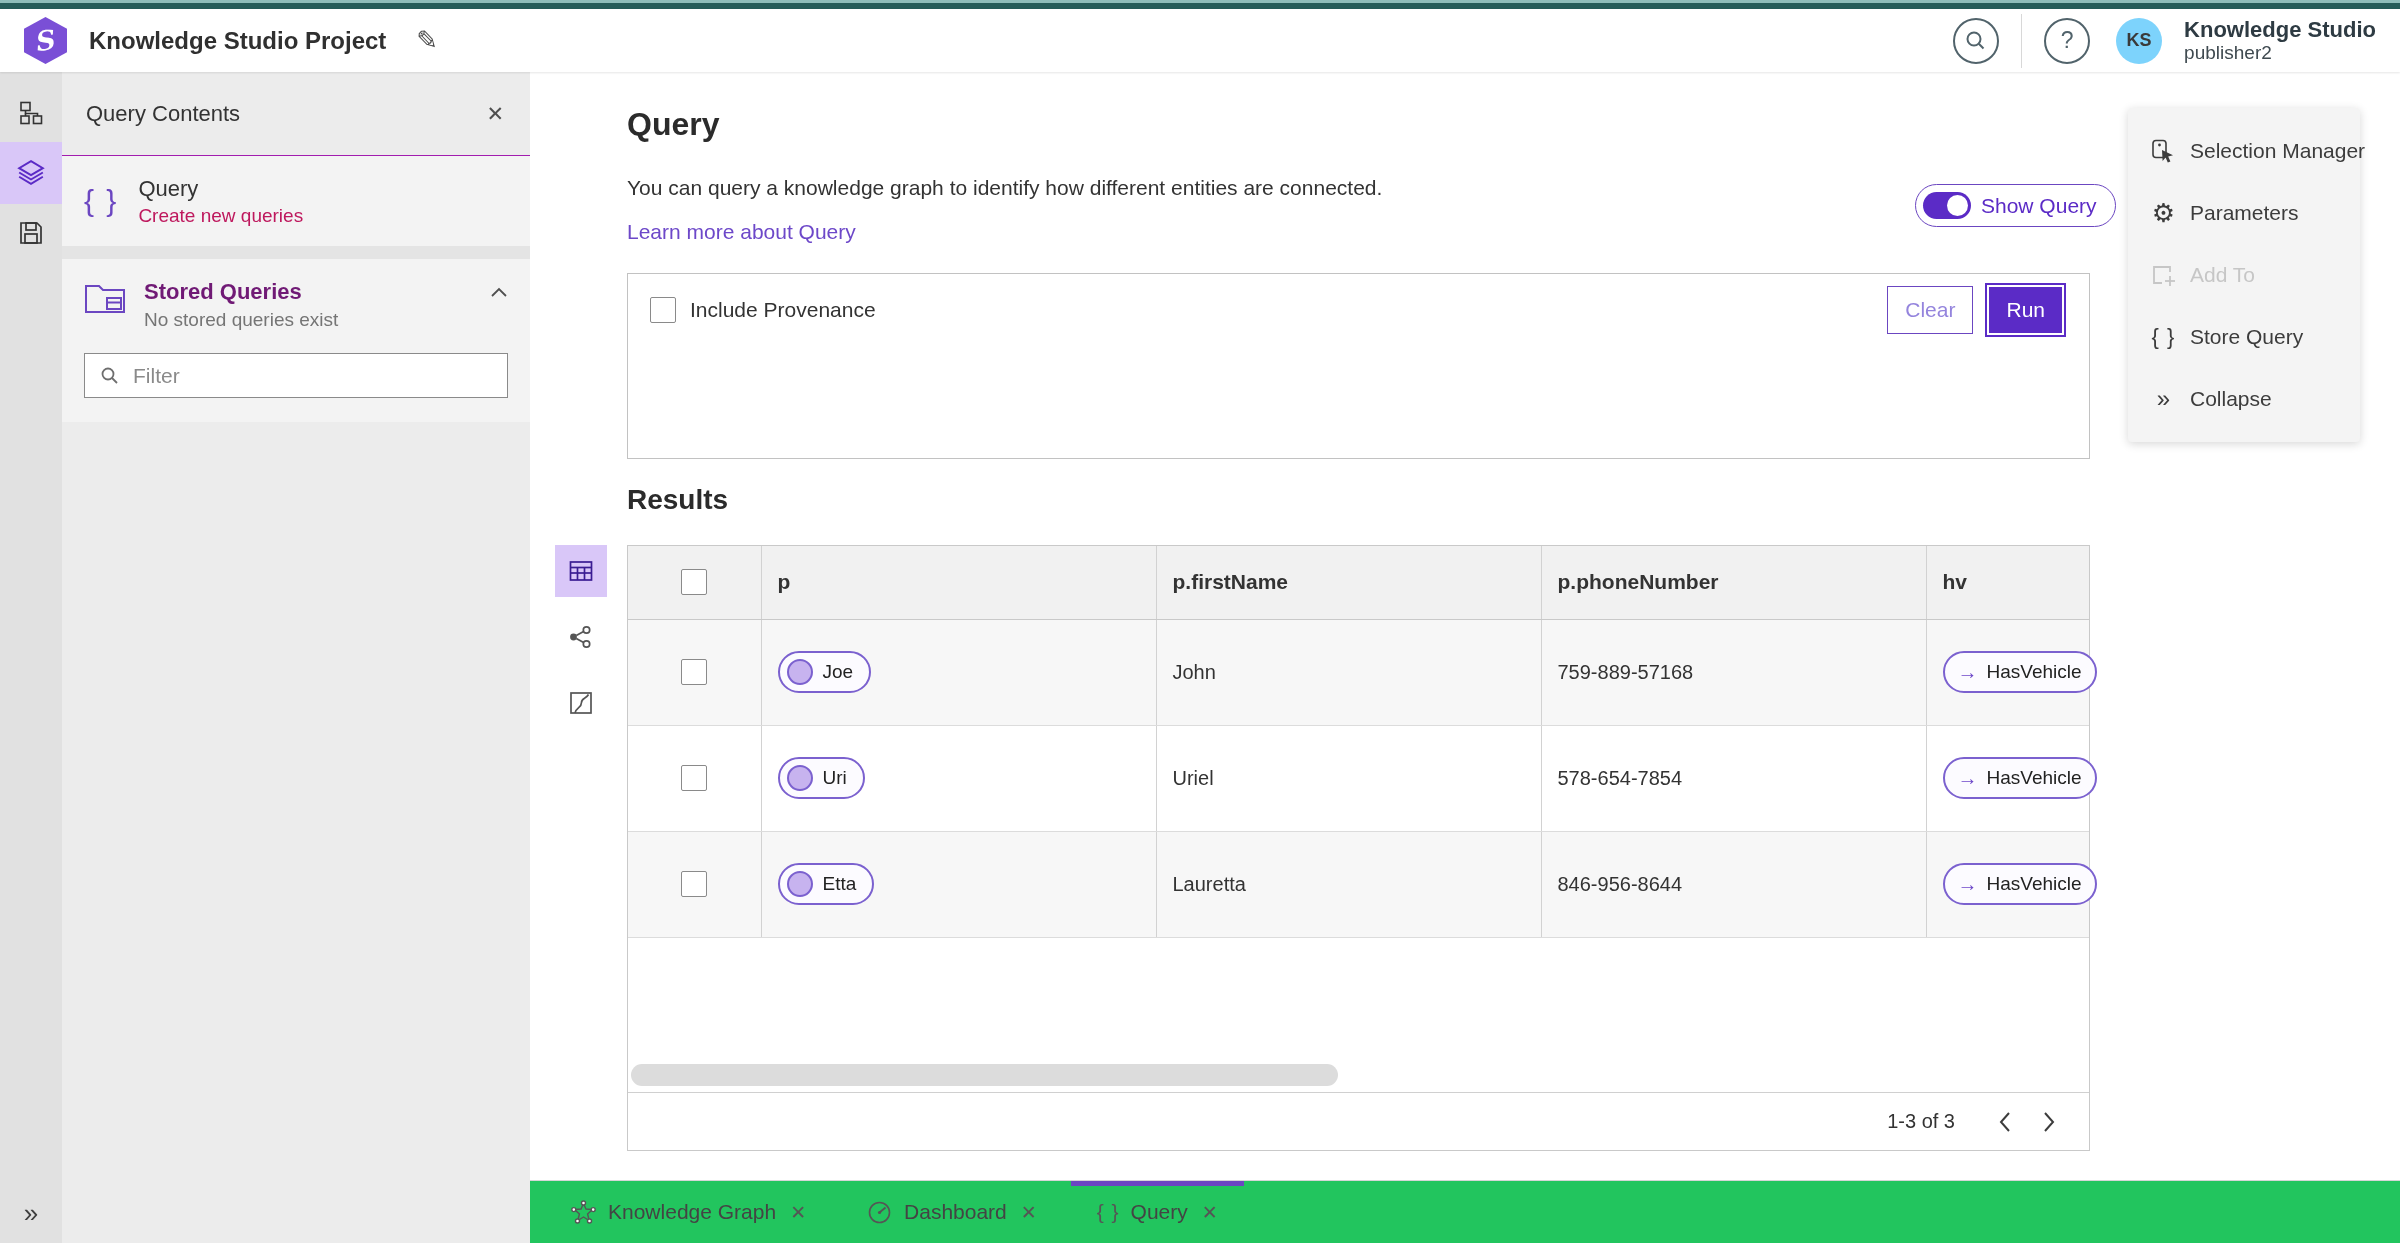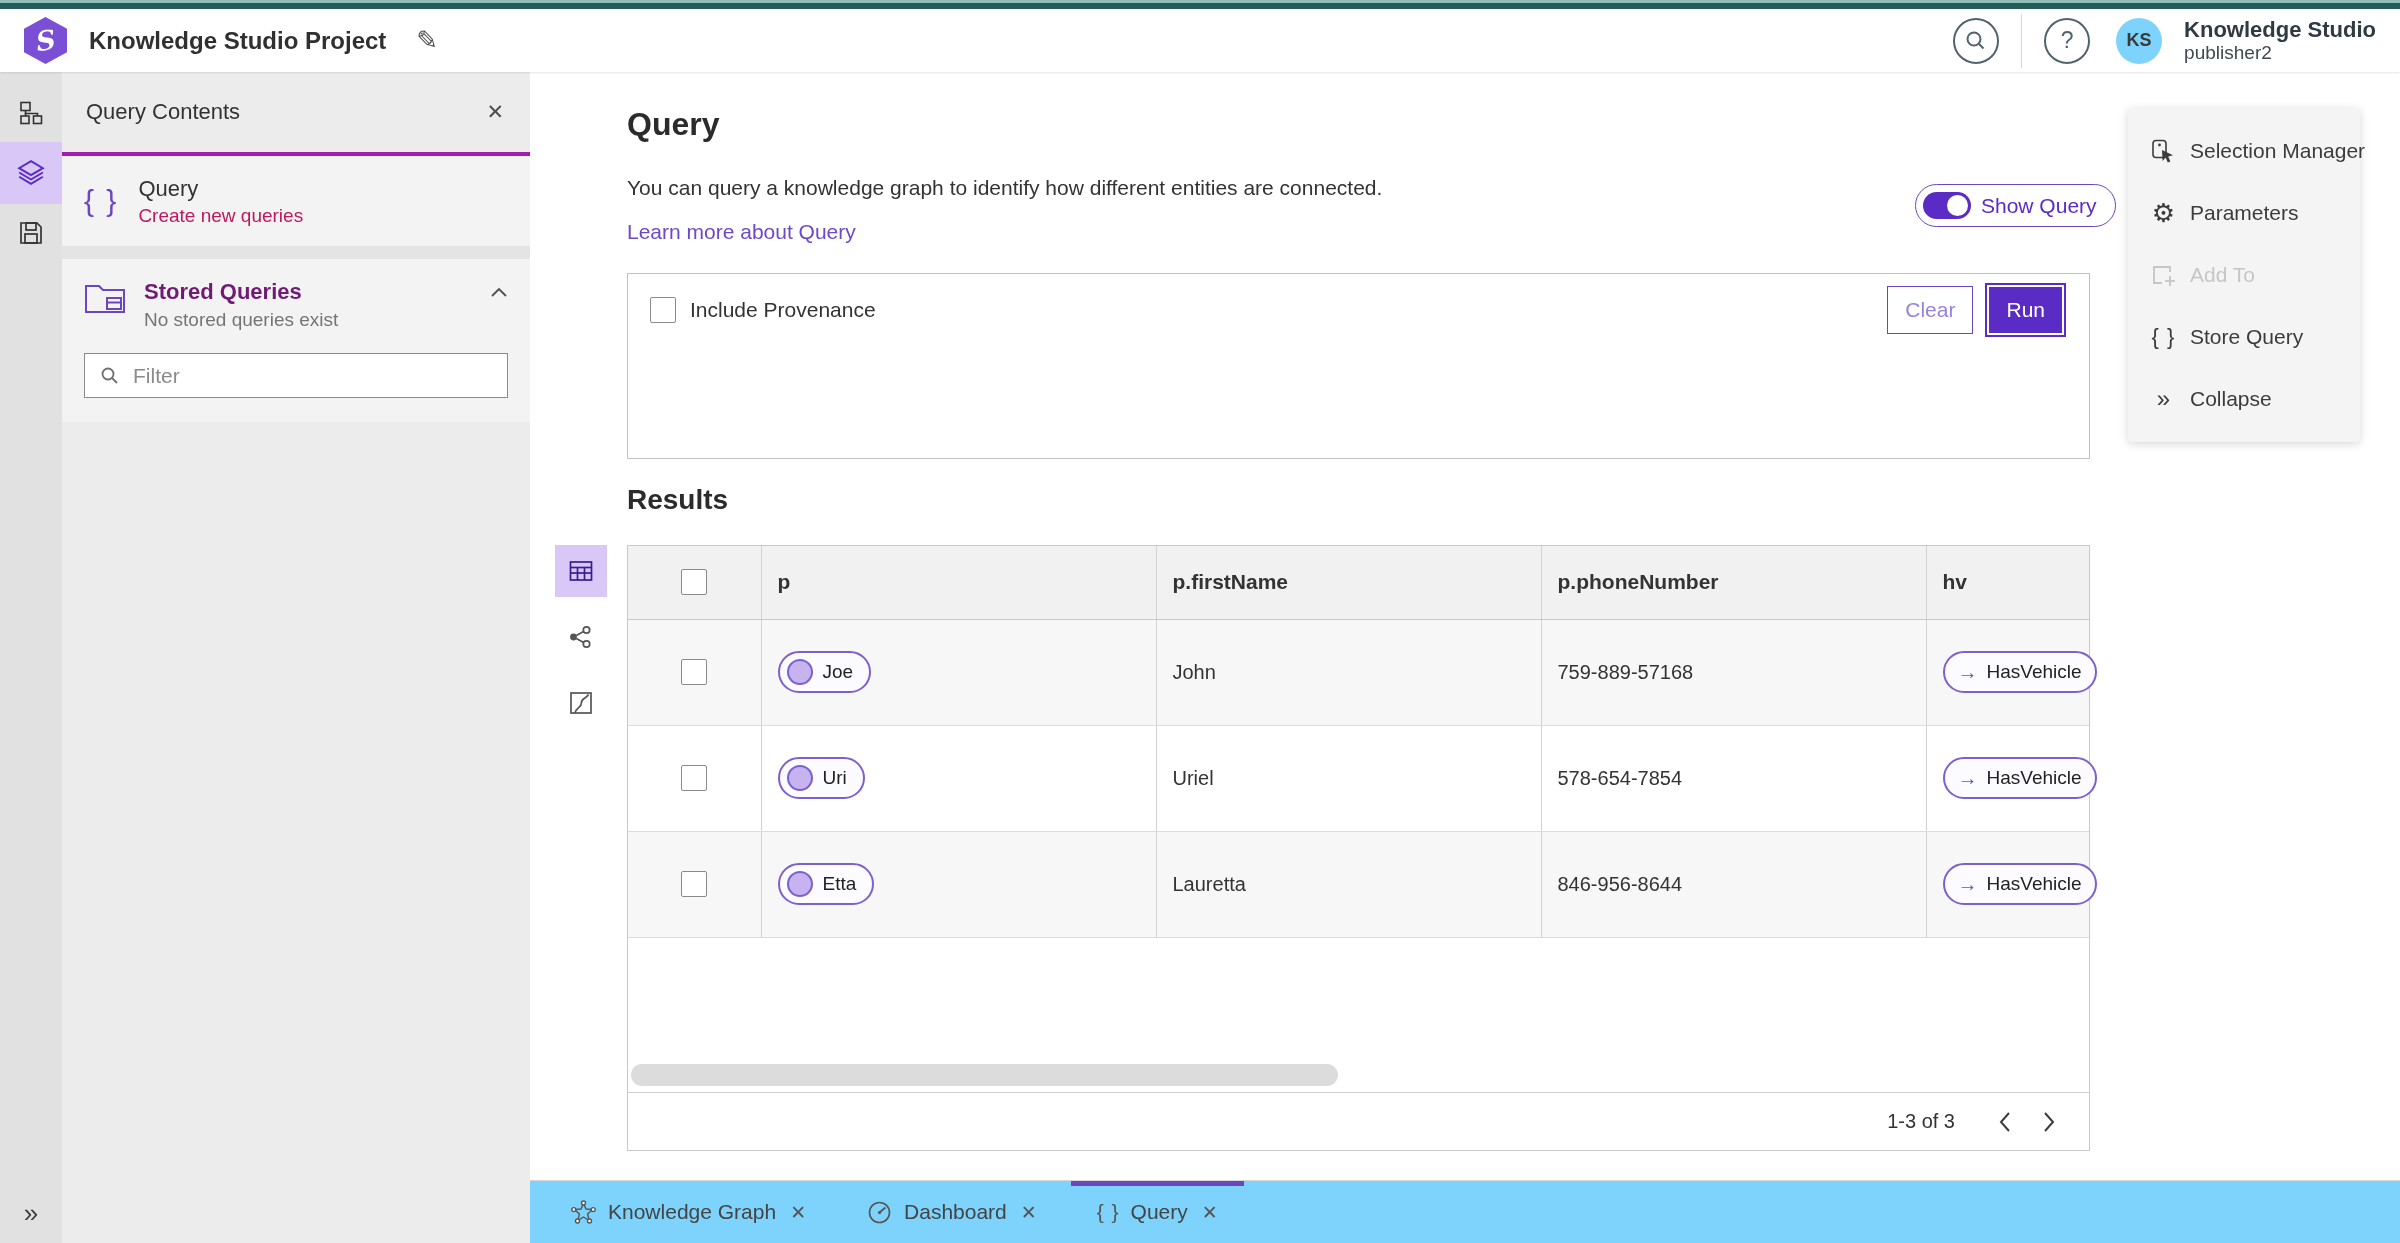--- a/index.html
+++ b/index.html
@@ -40,21 +40,21 @@
     justify-content:center; cursor:pointer; }
   .rail-btn.first { margin-top:12px; }
   .rail-btn.active { background:#d9c7f8; height:62px; }
   .rail-expand { margin-top:auto; margin-bottom:14px; font-size:26px; color:#3f3f3f;
     cursor:pointer; }
 
   
   .cpanel { position:absolute; top:72px; left:62px; width:468px; height:1171px;
     background:#ececec; }
   .cp-header { height:84px; display:flex; align-items:center; padding:0 26px 0 24px;
-    border-bottom:4px solid #a21caf; }
+    border-bottom:1px solid #a21caf; }
   .cp-title { font-size:22px; font-weight:500; color:#333; flex:1; }
   .cp-close { font-size:21px; color:#4f4f4f; cursor:pointer; }
   .cp-item { height:90px; background:#f3f3f3; display:flex; align-items:center;
     gap:20px; padding:0 22px; cursor:pointer; }
   .braces { color:#6b46c1; font-size:30px; font-weight:500; letter-spacing:2px; }
   .cp-item-txt .t { font-size:22px; color:#333; }
   .cp-item-txt .s { font-size:19px; color:#be185d; margin-top:3px; }
   .cp-sep { height:13px; background:#e4e4e4; }
   .cp-stored { background:#f3f3f3; padding:20px 22px 24px; }
   .stored-row { display:flex; align-items:flex-start; gap:18px; cursor:pointer; }
@@ -155,21 +155,21 @@
     padding:12px 0; z-index:20; }
   .act-row { height:62px; display:flex; align-items:center; gap:13px;
     padding:0 22px; font-size:21px; color:#3c3c3c; cursor:pointer; white-space:nowrap; }
   .act-row .ic { width:27px; display:flex; justify-content:center; flex:none; }
   .act-row.disabled { color:#c6c6c6; cursor:default; }
   .act-braces { color:#3c3c3c; font-size:22px; letter-spacing:1px; }
   .act-collapse { font-size:24px; color:#3c3c3c; }
 
   
   .tabbar { position:absolute; left:0; bottom:0; width:100%; height:63px;
-    background:#7dd3fc; border-top:1px solid #d6d6d6; display:flex;
+    background:#22c55e; border-top:1px solid #d6d6d6; display:flex;
     align-items:stretch; padding-left:14px; }
   .tab { position:relative; display:flex; align-items:center; gap:11px;
     padding:0 26px; margin-right:8px; cursor:pointer; font-size:21px; color:#444; }
   .tab .tx { font-size:19px; color:#555; margin-left:3px; }
   .tab.active::before { content:""; position:absolute; top:0; left:0; right:0;
     height:5px; background:#6b46c1; }
   .tab-braces { color:#555; font-size:21px; letter-spacing:1px; }
 
   svg { display:block; }
 </style>

